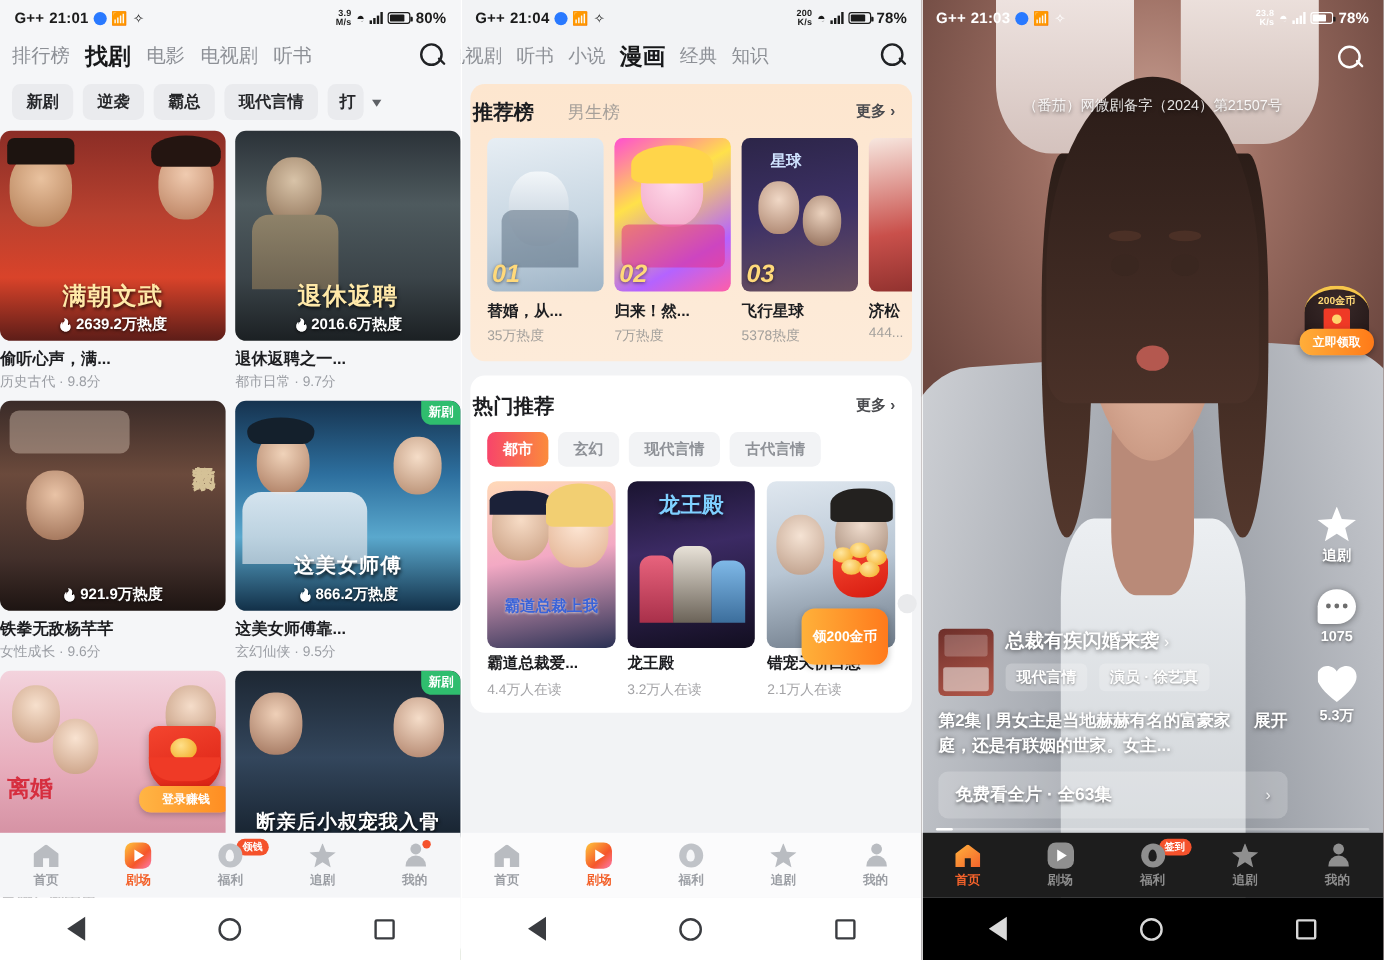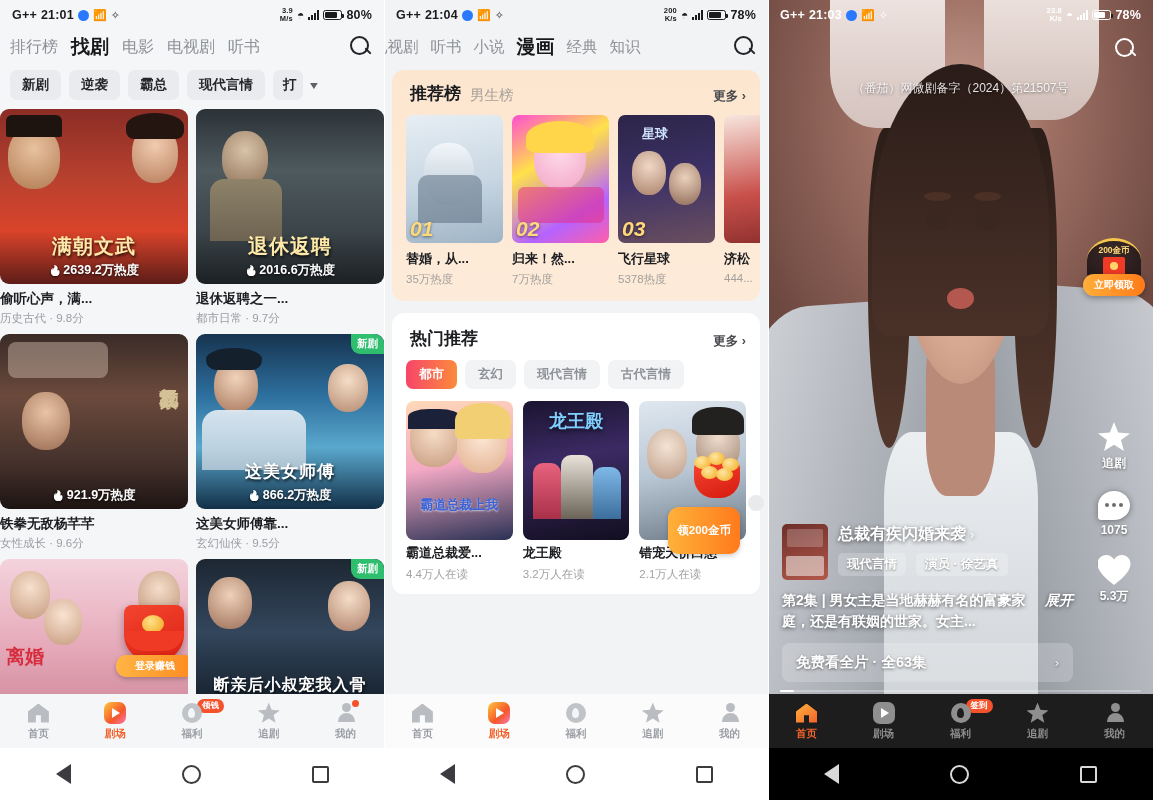--- a/index.html
+++ b/index.html
@@ -101,23 +101,23 @@
   .nv-home{width:19px;height:19px;border:2px solid #3a3c40;border-radius:50%;}
   .navbar.dark .nv-home{border-color:#d9d9d9;}
   .nv-rec{width:17px;height:17px;border:2px solid #3a3c40;border-radius:2px;}
   .navbar.dark .nv-rec{border-color:#d9d9d9;}
 
   
   .p2 { background:#f2f3f5; }
   .p2 .topnav .tab{font-size:15.5px;}
   .p2 .topnav .tab.active{font-size:19px;}
   .sect-rank{margin:8px 8px 0 8px;background:linear-gradient(180deg,#fde6cf,#fdebd9);border-radius:12px;padding:12px 0 14px 0;}
-  .sect-head{display:flex;align-items:flex-end;padding:0 14px 10px 18px;}
+  .sect-head{display:flex;align-items:center;padding:0 14px 10px 2px;}
   .sect-head .t1{font-size:17px;font-weight:800;color:#1c1d20;}
-  .sect-head .t2{font-size:14.5px;color:#a6a09a;margin-left:9px;}
+  .sect-head .t2{font-size:14.5px;color:#a6a09a;margin-left:28px;}
   .sect-head .more{margin-left:auto;font-size:12.5px;color:#4a4b4f;font-weight:600;}
   .rank-row{display:flex;gap:9px;padding:0 0 0 14px;overflow:hidden;}
   .rk{flex:0 0 97px;}
   .rk .cover{position:relative;width:97px;height:128px;border-radius:7px;overflow:hidden;}
   .rk .num{position:absolute;left:4px;bottom:2px;font-size:21px;font-weight:900;font-style:italic;color:#ffd97a;
      text-shadow:0 1px 3px rgba(0,0,0,.5);}
   .rk .nm{font-size:13px;font-weight:700;color:#1c1d20;margin-top:7px;white-space:nowrap;overflow:hidden;text-overflow:ellipsis;}
   .rk .hot{font-size:11.5px;color:#a3a09c;margin-top:4px;white-space:nowrap;}
 
   .sect-hot{margin:12px 8px 0 8px;background:#fff;border-radius:12px;padding:14px 0 12px 0;position:relative;}
@@ -194,21 +194,21 @@
   .vi-row{display:flex;gap:10px;}
   .vi-thumb{width:46px;height:56px;border-radius:5px;overflow:hidden;background:linear-gradient(160deg,#6d2f2a,#b3584a);position:relative;flex:0 0 46px;}
   .vi-thumb .t1{position:absolute;left:5px;top:5px;right:5px;height:18px;background:rgba(255,255,255,.22);border-radius:2px;}
   .vi-thumb .t2{position:absolute;left:4px;bottom:4px;right:4px;height:20px;background:rgba(230,220,215,.65);border-radius:2px;}
   .vi-title{font-size:16px;font-weight:800;color:#fff;text-shadow:0 1px 4px rgba(0,0,0,.6);}
   .vi-title .ar{font-weight:400;font-size:13px;margin-left:4px;}
   .vi-tags{display:flex;gap:10px;margin-top:8px;}
   .vi-tag{background:rgba(255,255,255,.22);color:#fff;font-size:12.5px;font-weight:700;padding:3px 9px;border-radius:5px;
      text-shadow:0 1px 2px rgba(0,0,0,.4);}
   .vi-desc{margin-top:10px;font-size:14px;line-height:1.45;color:#fff;text-shadow:0 1px 4px rgba(0,0,0,.6);font-weight:600;}
-  .vi-desc .exp{float:right;margin-left:10px;font-weight:700;font-style:italic;}
+  .vi-desc .exp{float:right;margin-left:10px;font-weight:700;}
   .vi-cta{margin-top:12px;background:rgba(255,255,255,.2);border-radius:8px;padding:10px 14px;display:flex;align-items:center;
      color:#fff;font-size:14.5px;font-weight:800;text-shadow:0 1px 3px rgba(0,0,0,.5);}
   .vi-cta .ar{margin-left:auto;font-weight:400;font-size:13px;color:rgba(255,255,255,.85);}
   .v-progress{position:absolute;left:12px;right:12px;bottom:108px;height:2px;background:rgba(255,255,255,.28);border-radius:2px;}
   .v-progress i{display:block;height:2px;width:4%;background:#fff;border-radius:2px;}
 
   .tabbar.dk{background:#1d1d1d;}
   .tabbar.dk .lbl{color:#8d8d8d;}
   .tabbar.dk .tb.active .lbl{color:#f3622b;}
   .tabbar.dk .ic-play.grey{background:#8f8f8f;}

